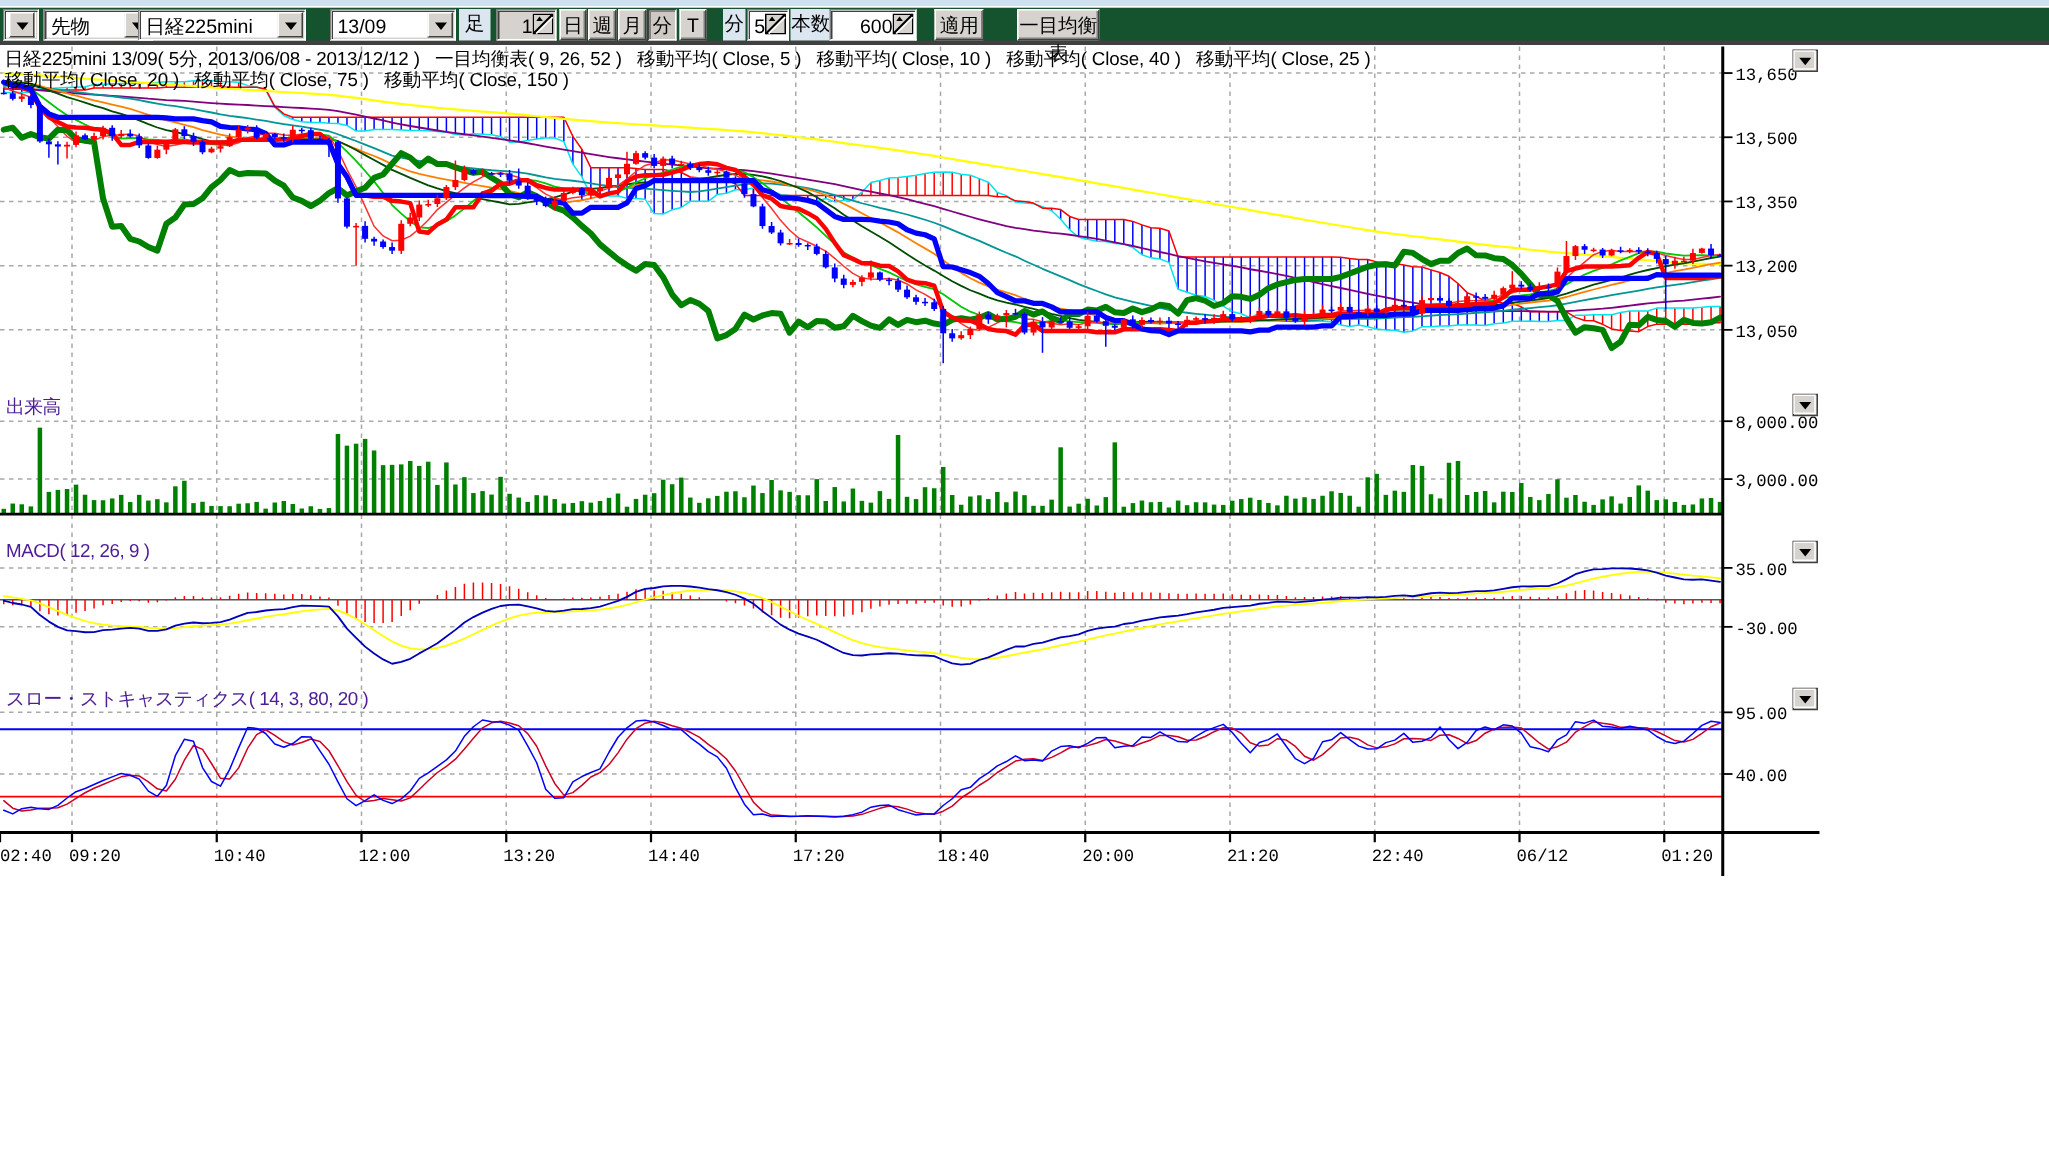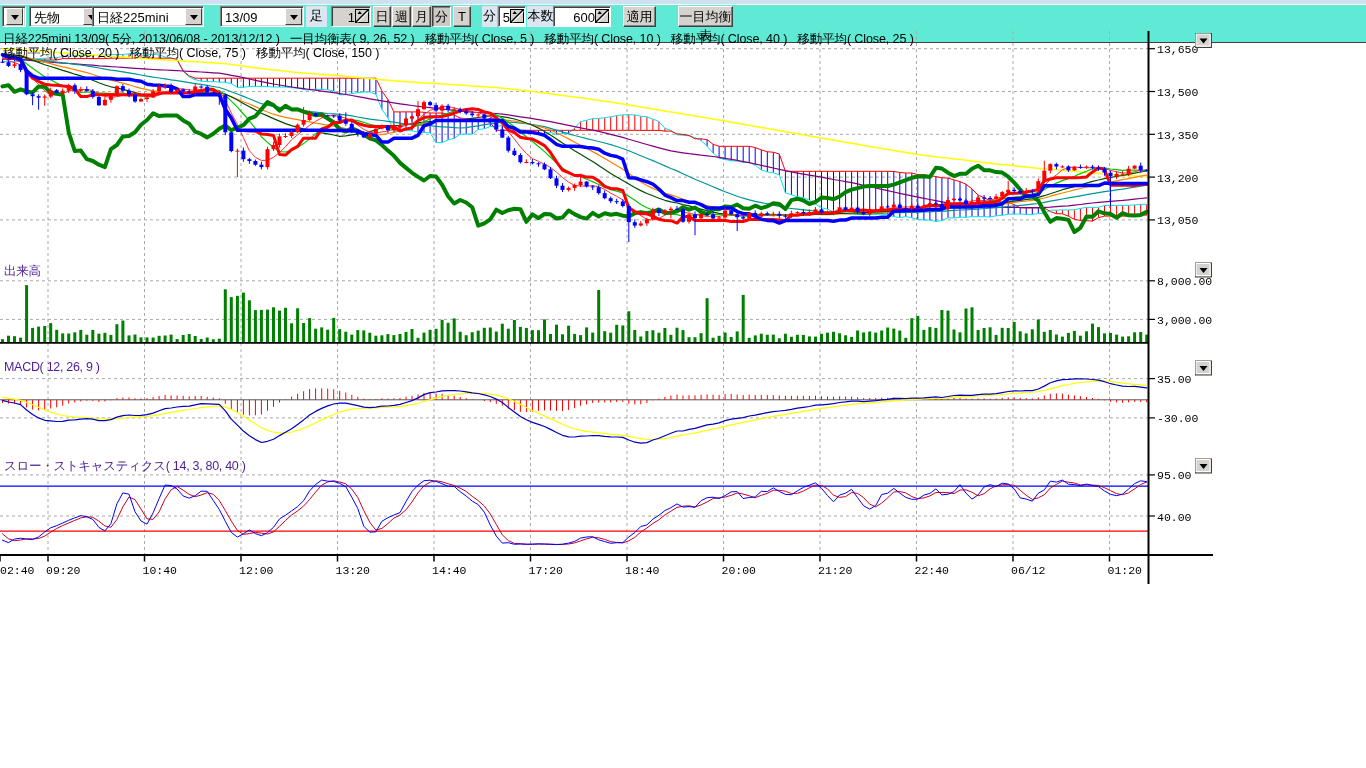--- a/index.html
+++ b/index.html
@@ -1,15 +1,15 @@
 <!DOCTYPE html>
 <html><head><meta charset="utf-8"><style>
 *{margin:0;padding:0;box-sizing:border-box}
 body{width:1366px;height:768px;background:#fff;font-family:"Liberation Sans",sans-serif;overflow:hidden}
-.toolbar{position:absolute;left:0;top:0;width:1366px;height:43px;background:#5eead4;border-bottom:1px solid #404040}
+.toolbar{position:absolute;left:0;top:0;width:1366px;height:30px;background:#14532d;border-bottom:3px solid #404040}
 .tb-top{position:absolute;left:0;top:0;width:1366px;height:5px;background:#cfe0f0;border-bottom:1px solid #fff}
 .ctl{position:absolute;top:6px;height:21px;font-size:13px;line-height:19px;color:#000}
 .combo{background:#fff;border:1px solid;border-color:#808080 #fff #fff #808080;box-shadow:inset 1px 1px 0 #404040, inset -1px -1px 0 #d6d3ce}
 .combo .tx{position:absolute;left:4px;top:1px;white-space:nowrap}
 .drop{position:absolute;right:1px;top:1px;width:17px;height:17px;background:#d6d3ce;border:1px solid;border-color:#fff #404040 #404040 #fff}
 .drop:after{content:"";position:absolute;left:4px;top:6px;border:4px solid transparent;border-top:5px solid #000}
 .blab{background:#dbe6f1;text-align:center}
 .btn{background:#d6d3ce;border:1px solid;border-color:#fff #404040 #404040 #fff;box-shadow:inset -1px -1px 0 #808080;text-align:center}
 .btn.pressed{border-color:#404040 #fff #fff #404040;box-shadow:inset 1px 1px 0 #808080;background:#cdc9c2}
 .spin{border:1px solid;border-color:#808080 #fff #fff #808080;box-shadow:inset 1px 1px 0 #404040;background:#fff;text-align:right}
@@ -75,21 +75,21 @@
         <path d="M2.5 5 L4.7 2 L6.9 5 Z" fill="#000"></path>
       </svg>
     </div>
  <div class="ctl btn" style="left:623px;width:33px">適用</div>
  <div class="ctl btn" style="left:678px;width:55px">一目均衡表</div>
 </div>
 <div class="legend">日経225mini 13/09( 5分, 2013/06/08 - 2013/12/12 )   一目均衡表( 9, 26, 52 )   移動平均( Close, 5 )   移動平均( Close, 10 )   移動平均( Close, 40 )   移動平均( Close, 25 )
 移動平均( Close, 20 )   移動平均( Close, 75 )   移動平均( Close, 150 )</div>
 <div class="ptitle" style="left:4px;top:263px">出来高</div>
 <div class="ptitle" style="left:4px;top:360px">MACD( 12, 26, 9 )</div>
-<div class="ptitle" style="left:4px;top:458px">スロー・ストキャスティクス( 14, 3, 80, 40 )</div>
+<div class="ptitle" style="left:4px;top:458px">スロー・ストキャスティクス( 14, 3, 80, 20 )</div>
 <svg width="1366" height="768" viewBox="0 0 1366 768" style="position:absolute;left:0;top:0">
 <defs>
 <clipPath id="mainc">
         <rect x="0" y="31" width="1149" height="225"></rect>
       </clipPath>
 <clipPath id="macdc">
         <rect x="0" y="352" width="1149" height="96"></rect>
       </clipPath>
 <clipPath id="stoc">
         <rect x="0" y="450" width="1149" height="100"></rect>

